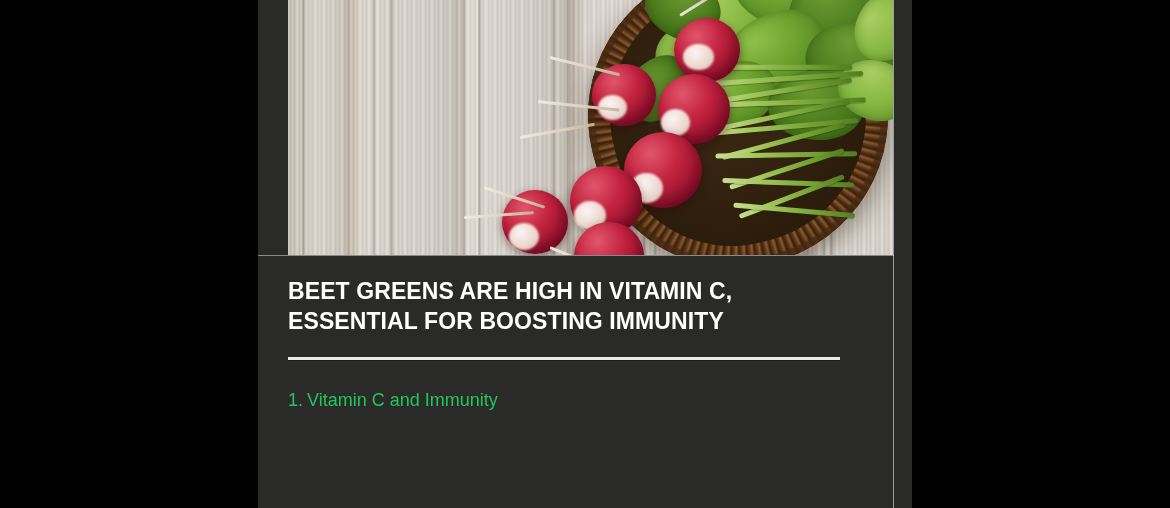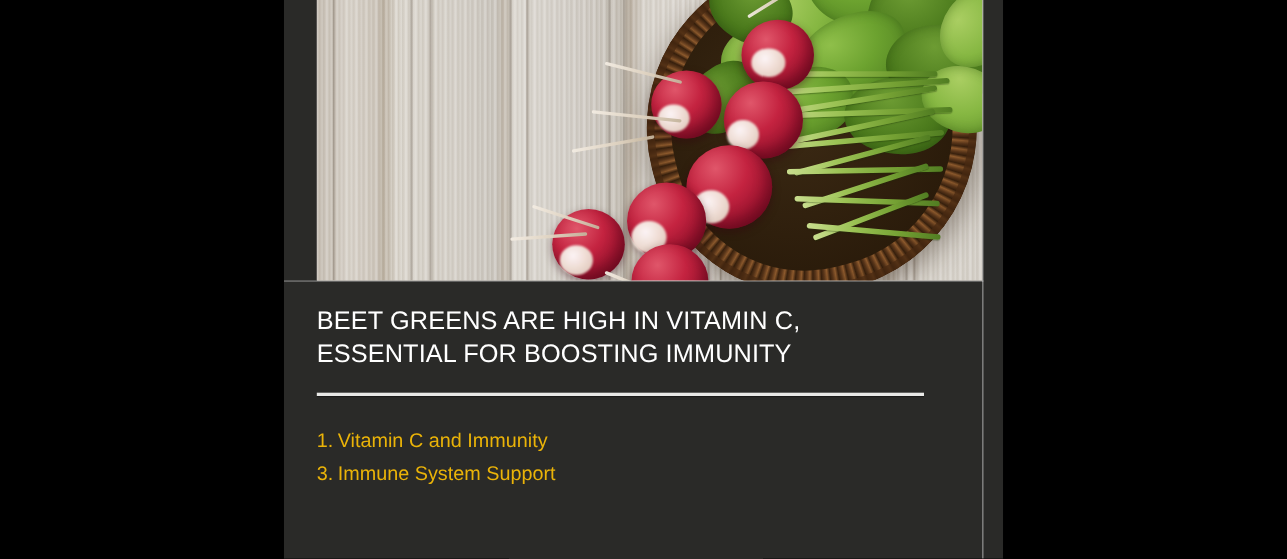--- a/index.html
+++ b/index.html
@@ -223,40 +223,40 @@
     position: absolute;
     left: 30px;   
     top: 276px;
     width: 570px;
   }
   #headline {
     margin: 0;
     color: #ffffff;
     font-size: 23px;
     line-height: 30px;
-    font-weight: 400;
+    font-weight: 700;
     letter-spacing: 0.1px;
     text-transform: uppercase;
     font-family: "Liberation Sans", sans-serif;
     font-stretch: condensed;
   }
   #divider {
     margin-top: 21px;
     width: 552px;
     height: 3px;
     background: #e9e9e7;
     box-shadow: 0 1px 0 rgba(0,0,0,0.35);
   }
   #bullets {
     margin: 26px 0 0 0;
     padding: 0;
     list-style: none;
   }
   #bullets li {
-    color: #eab308;
+    color: #22c55e;
     font-size: 18px;
     line-height: 29.5px;
     font-weight: 400;
     white-space: nowrap;
   }
   #bullets li .num { margin-right: 4px; }
 </style>
 </head>
 <body>
 
@@ -340,23 +340,20 @@
 
     <div id="textblock">
       <h1 id="headline">BEET GREENS ARE HIGH IN VITAMIN C, ESSENTIAL FOR BOOSTING IMMUNITY</h1>
 
       <div id="divider"></div>
 
       <ul id="bullets">
         <li>
           <span class="num">1.</span><span>Vitamin C and Immunity</span>
         </li>
-        <li>
-          <span class="num">3.</span><span>Immune System Support</span>
-        </li>
       </ul>
     </div>
 
   </div>
 
   <div id="letterbox-left" style="position:absolute;left:0;top:0;width:258px;height:508px;background:#000;"></div>
   <div id="letterbox-right" style="position:absolute;left:912px;top:0;width:258px;height:508px;background:#000;"></div>
 
 </div>
 

